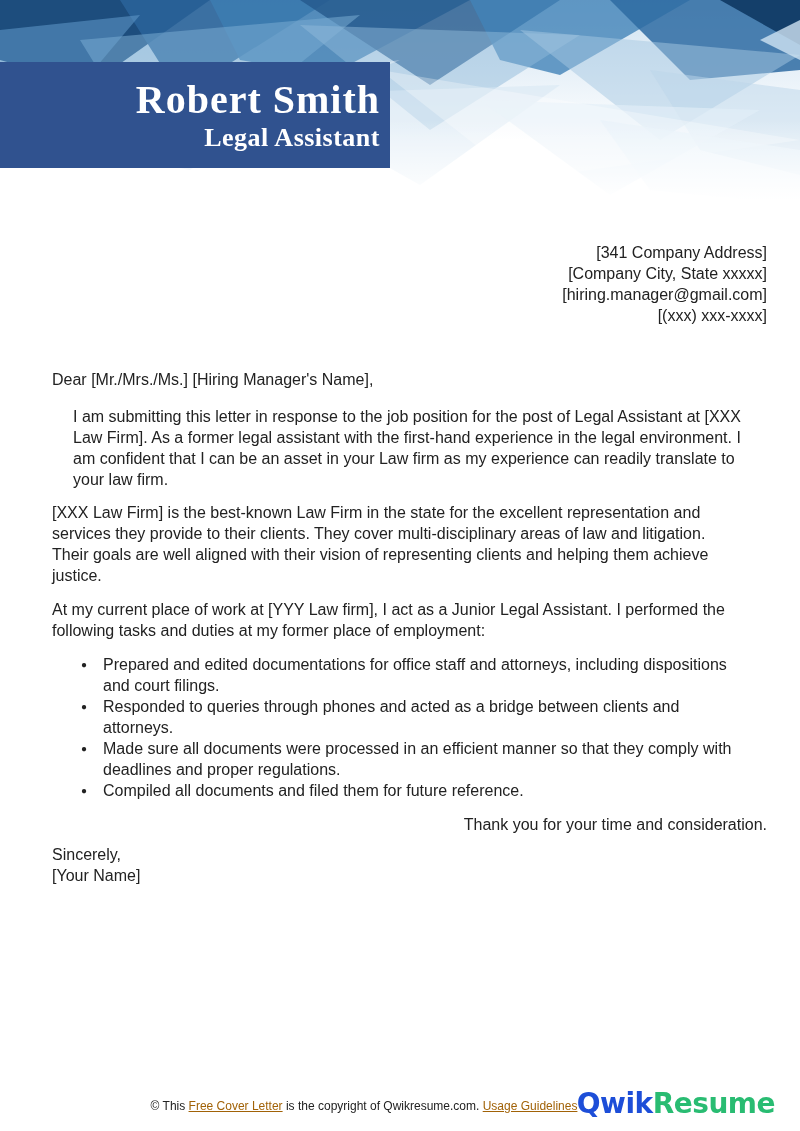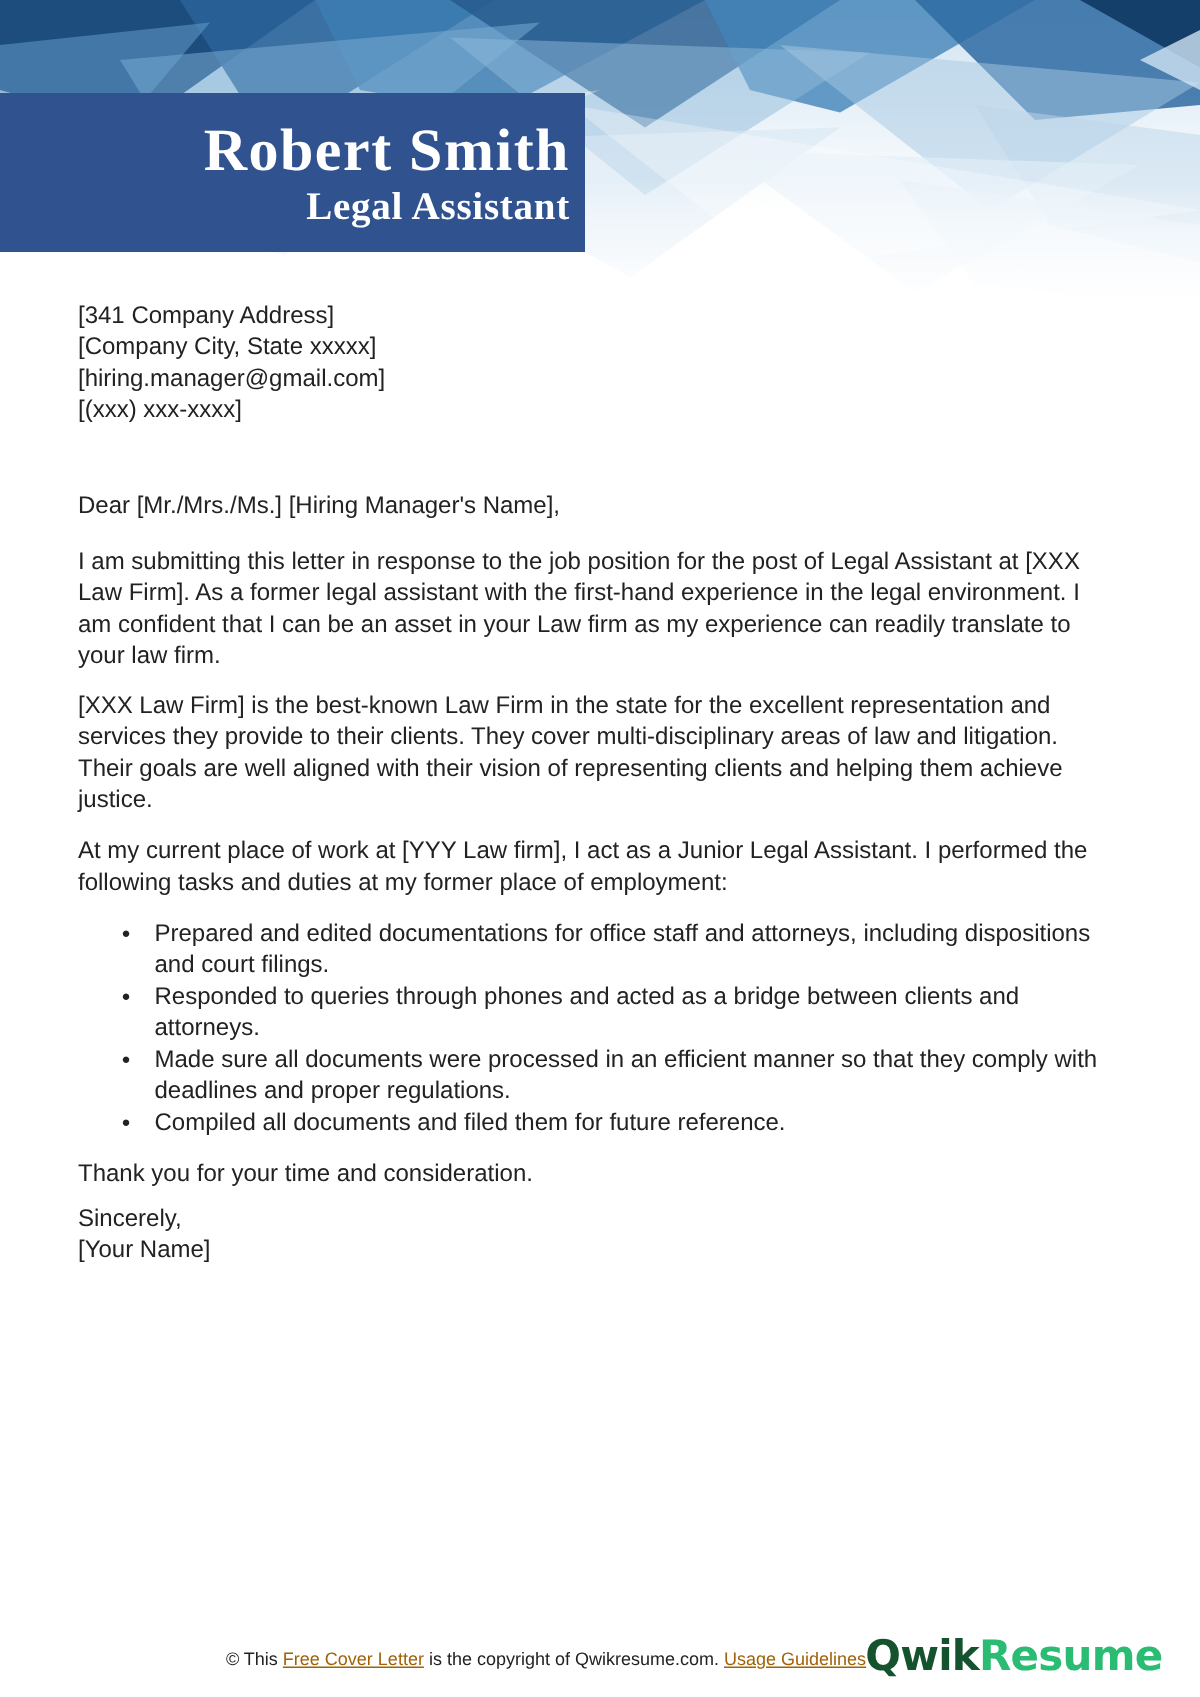--- a/index.html
+++ b/index.html
@@ -22,47 +22,47 @@
     font-size:40px;line-height:42px;color:#ffffff;letter-spacing:1px;white-space:nowrap;
   }
   .banner .role{
     font-family:"Liberation Serif",serif;font-weight:bold;
     font-size:26px;line-height:28px;color:#ffffff;letter-spacing:0.5px;white-space:nowrap;margin-left:16px;
   }
   
   .content{padding:0 33px 0 52px;font-size:16px;line-height:21px;color:#222;}
   .pre{white-space:pre-line;}
   .date{margin-top:20px;}
-  .address{}
+  .address{margin-top:42px;text-align:right;}
   .greeting{margin-top:43px;}
-  .p1{margin-top:16px;}
+  .p1{margin-top:16px;margin-left:21px;}
   .p2{margin-top:12px;}
   .p3{margin-top:13px;}
   .p4{margin-top:15px;}
-  .thanks{margin-top:13px;}
+  .thanks{margin-top:13px;text-align:right;}
   .signoff{margin-top:9px;}
   ul.duties{margin:13px 0 0 0;padding:0 0 0 28px;list-style:none;}
   ul.duties li{position:relative;padding-left:23px;margin:0;}
   ul.duties li::before{
     content:"\25CF";position:absolute;left:1px;top:0;
     font-size:10px;line-height:21px;color:#222;
   }
   
   .footer{position:absolute;left:0;top:1085px;width:800px;height:46px;}
   .copyright{
     position:absolute;left:50%;top:14px;transform:translateX(calc(-50% - 36px));
     font-size:12px;color:#222;white-space:nowrap;
   }
   .copyright a{color:#a16207;text-decoration:underline;cursor:pointer;}
   .logo{
     position:absolute;right:25px;top:2px;
     font-family:"DejaVu Sans",sans-serif;font-weight:bold;
     font-size:28px;letter-spacing:-0.5px;white-space:nowrap;
   }
-  .logo .q1{color:#14532d;}
+  .logo .q1{color:#1d4ed8;}
   .logo .q2{color:#29bc72;}
 </style>
 </head>
 <body>
 
 <div class="page">
 
   <div class="header">
     <svg viewBox="0 0 800 200" aria-hidden="true">
       <defs>

